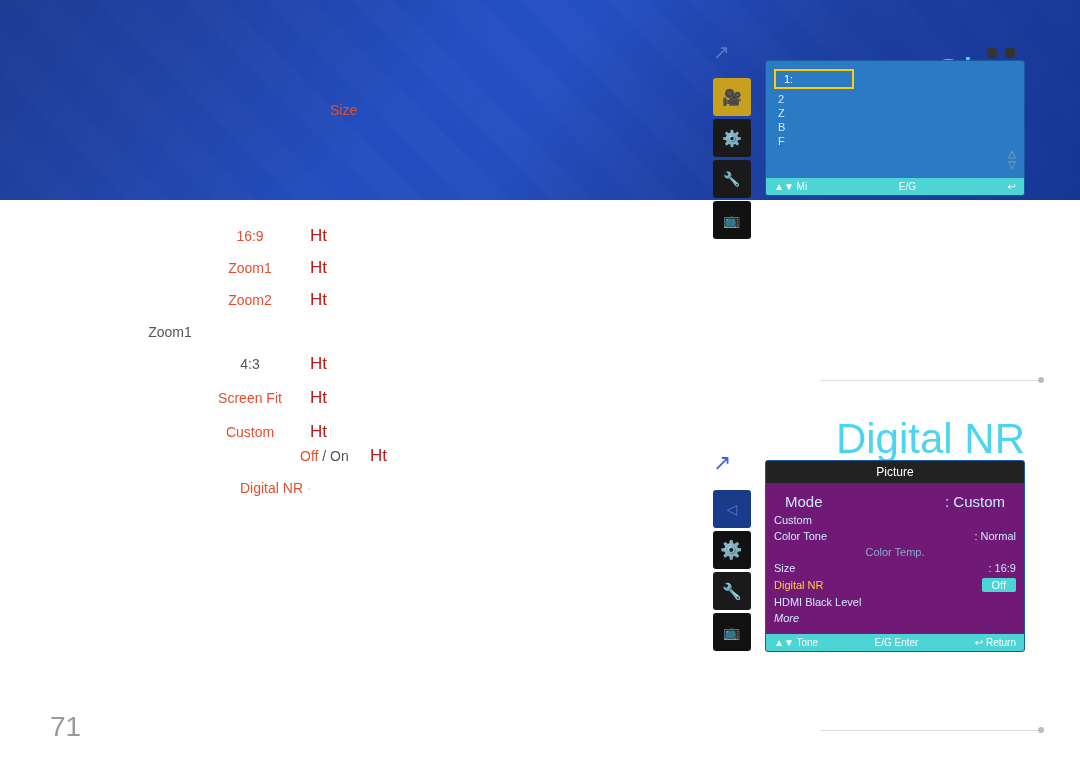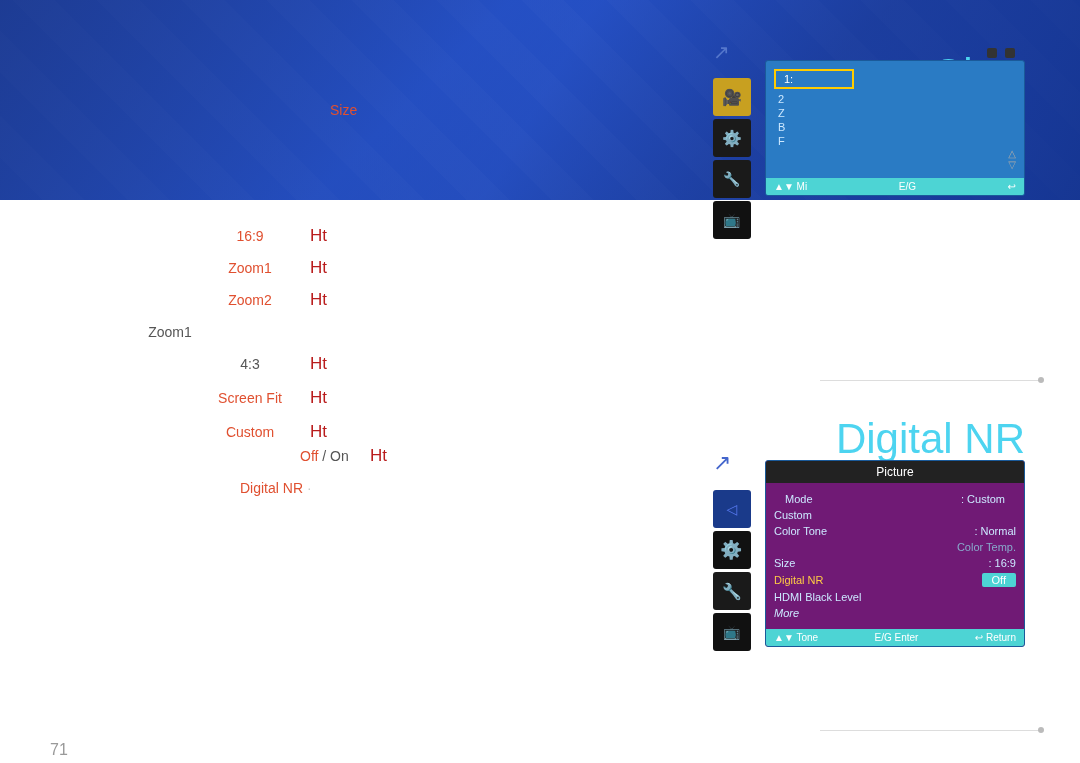--- a/index.html
+++ b/index.html
@@ -186,33 +186,33 @@
     <div style="width:38px;height:38px;background:#111;border-radius:3px;display:flex;align-items:center;justify-content:center;font-size:14px;">📺</div>
   </div>
 
   <div style="position:absolute; left:-52px; top:-10px; font-size:22px; color:#4466cc;">↗</div>
 
   <div style="background:#701a75; border:1px solid #1a5a9a; border-radius:3px; overflow:hidden;">
 
     <div style="background:#222; text-align:center; padding:4px; font-size:12px; color:#fff;">Picture</div>
 
     <div style="padding:8px;">
-      <div style="display:flex; justify-content:space-between; font-size:11px; color:#cce8ff; padding:2px 11px;">
+      <div style="display:flex; justify-content:space-between; font-size:15px; color:#cce8ff; padding:2px 11px;">
         <span>Mode</span>
         <span>: Custom</span>
       </div>
       <div style="display:flex; justify-content:space-between; font-size:11px; color:#cce8ff; padding:2px 0;">
         <span>Custom</span>
         <span></span>
       </div>
       <div style="display:flex; justify-content:space-between; font-size:11px; color:#cce8ff; padding:2px 0;">
         <span>Color Tone</span>
         <span>: Normal</span>
       </div>
-      <div style="display:flex; justify-content:flex-end; font-size:11px; color:#88aacc; padding:2px 0;">
+      <div style="display:flex; justify-content:center; font-size:11px; color:#88aacc; padding:2px 0;">
         <span>Color Temp.</span>
         <span></span>
       </div>
       <div style="display:flex; justify-content:space-between; font-size:11px; color:#cce8ff; padding:2px 0;">
         <span>Size</span>
         <span>: 16:9</span>
       </div>
 
       <div style="display:flex; justify-content:space-between; align-items:center; font-size:11px; color:#ffcc44; padding:2px 0;">
         <span>Digital NR</span>
@@ -232,13 +232,13 @@
       <span>▲▼ Tone</span>
       <span>E/G Enter</span>
       <span>↩ Return</span>
     </div>
   </div>
 </div>
 
 <div style="position:absolute; top:730px; right:40px; width:220px; height:1px; background:#ddd;"></div>
 <div style="position:absolute; top:727px; right:36px; width:6px; height:6px; background:#bbb; border-radius:50%;"></div>
 
-<div style="position:absolute; bottom:4px; left:50px; font-size:16px; color:#999; font-weight:300;">71</div>
+<div style="position:absolute; bottom:20px; left:50px; font-size:28px; color:#999; font-weight:300;">71</div>
 
 </body></html>

